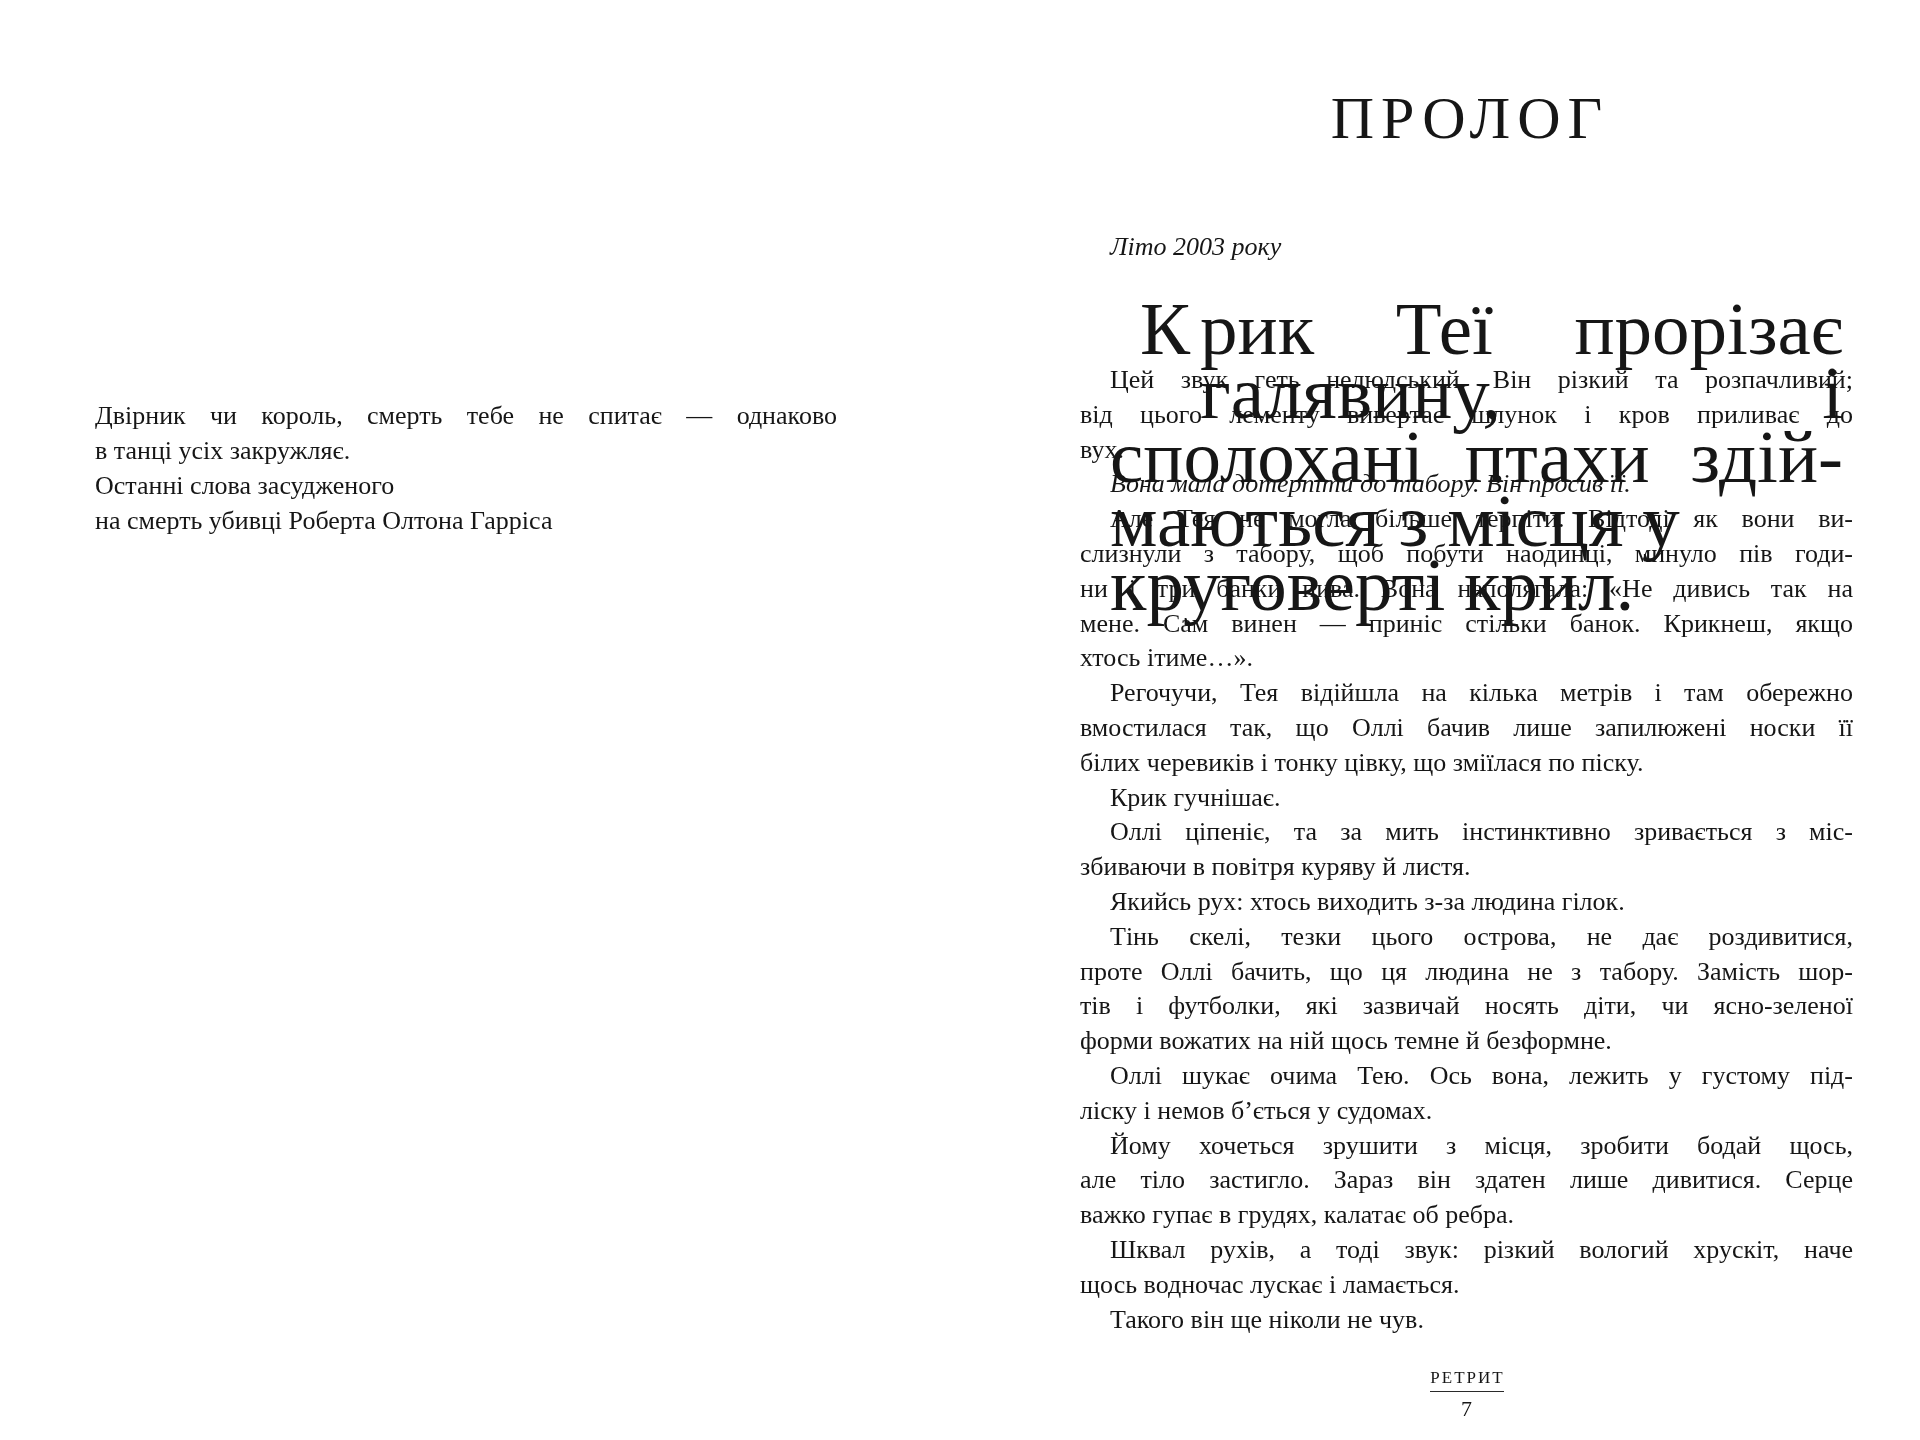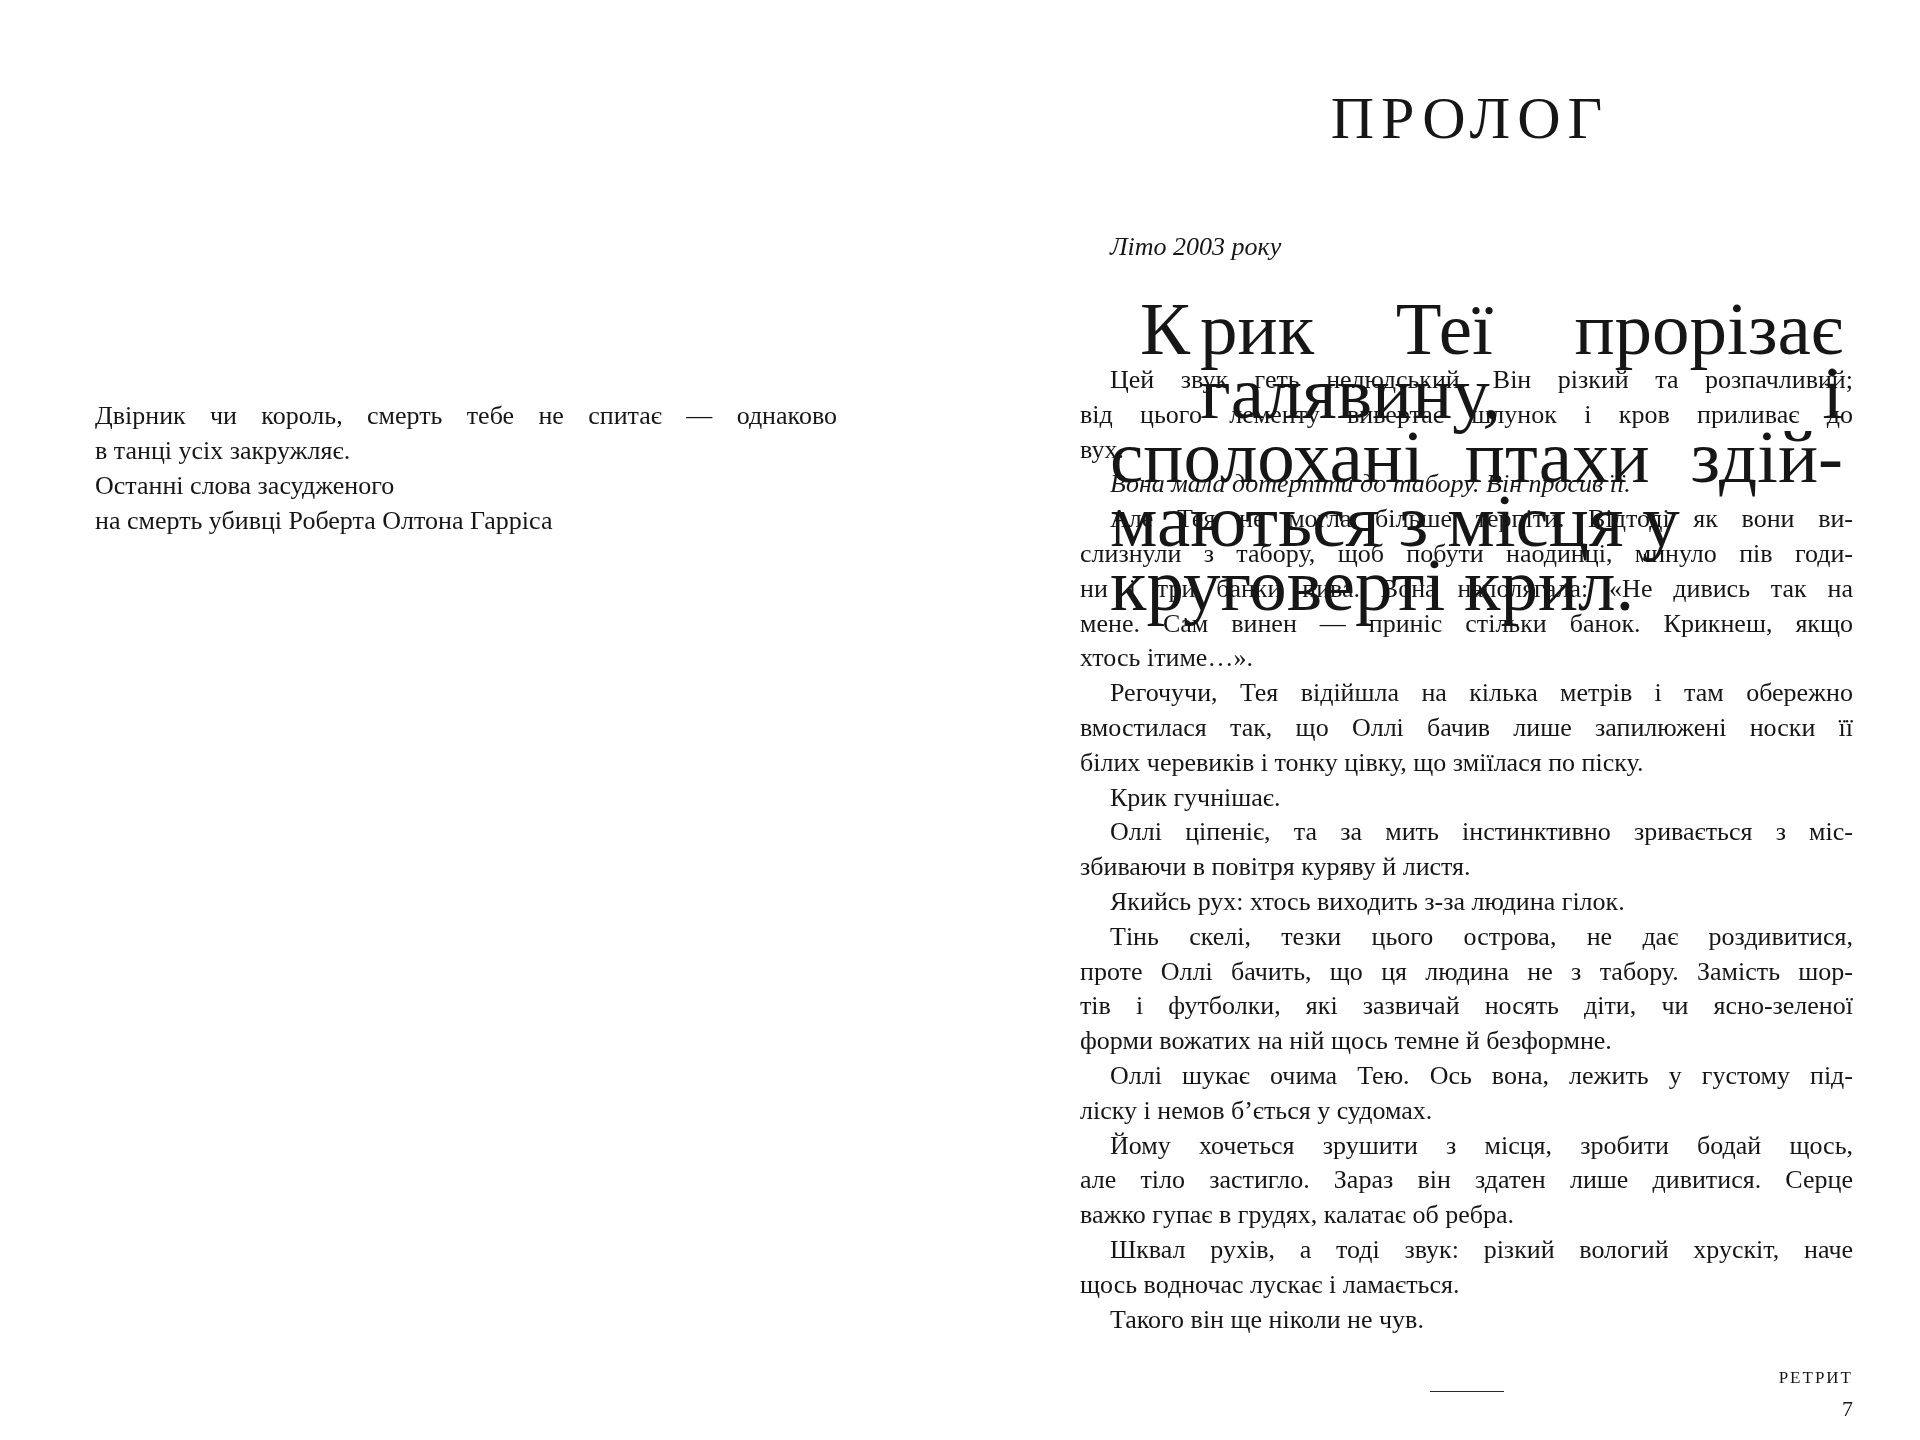--- a/index.html
+++ b/index.html
@@ -28,21 +28,21 @@
   .body-text{position:absolute;top:297px;left:0;width:773px;font-size:26px;line-height:34.8px;}
   .line{display:block;}
   .line.j{text-align:justify;text-align-last:justify;}
   .line.first{text-indent:30px;}
   .para{margin:0;}
   .para.indent-italic{font-style:italic;}
   .dropcap{
     float:left;font-size:75px;line-height:64px;height:66px;
     padding:0 10px 0 30px;
   }
-  .page-footer{position:absolute;top:1369px;left:0;width:100%;text-align:right;}
+  .page-footer{position:absolute;top:1369px;left:0;width:100%;text-align:center;}
   .running-title{font-size:17px;line-height:18px;letter-spacing:2px;text-indent:2px;}
   .footer-rule{width:74px;border-top:1.5px solid #2a2a2a;margin:4px auto 0;}
   .page-number{font-size:22px;line-height:22px;margin-top:6px;}
 </style>
 </head>
 <body>
 
 <div class="spread">
 
   <section class="page left">

